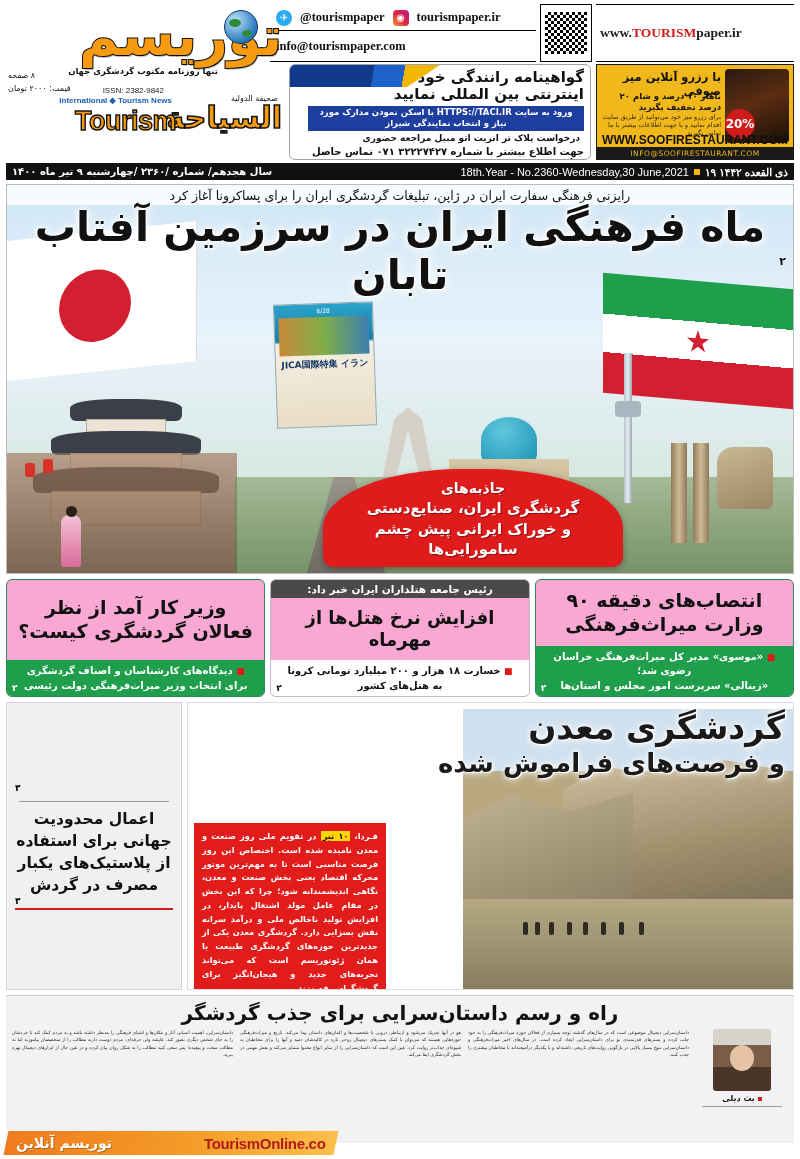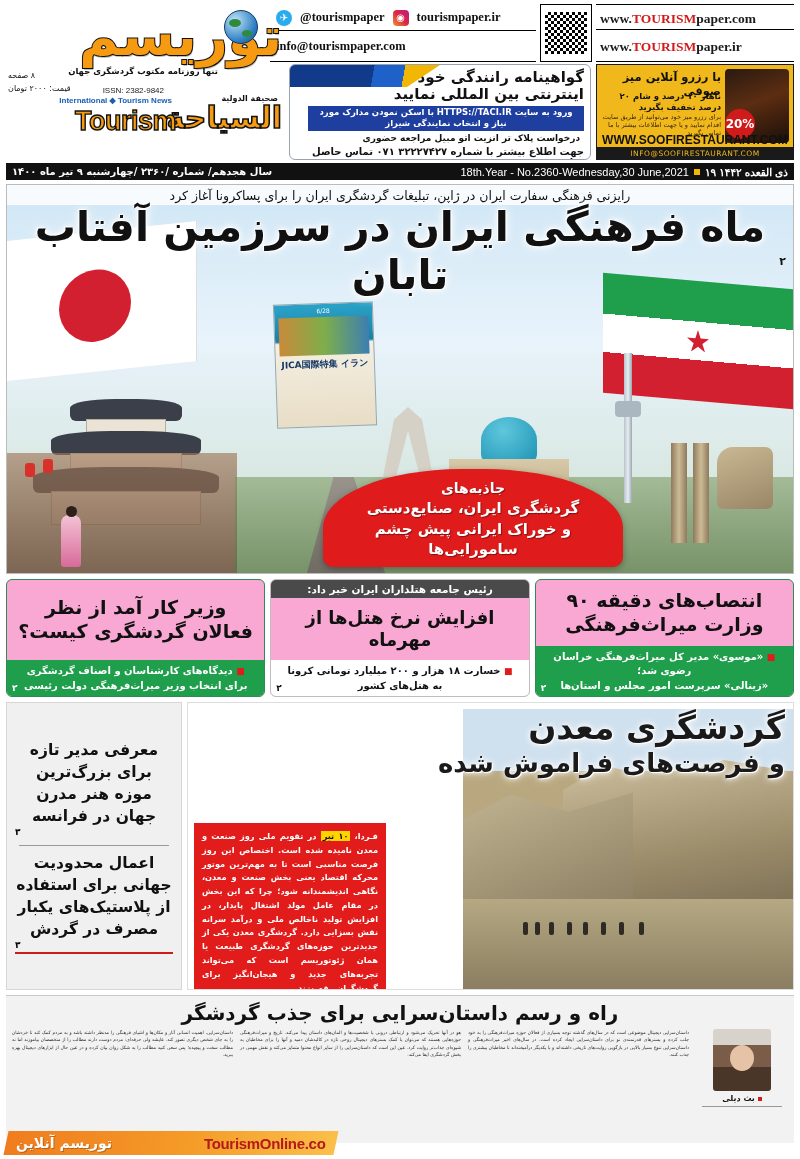--- a/index.html
+++ b/index.html
@@ -193,21 +193,21 @@
     position: absolute; left: 2px; top: 62px; text-align: left;
     font-size: 8px; color: #111; line-height: 1.6;
   }
   .logo-ar {
     position: absolute; right: 2px; top: 92px;
     font-size: 30px; font-weight: bold; color: #f59a11;
     -webkit-text-stroke: 1.6px #111; letter-spacing: -1px;
   }
   .logo-ar-sub {
     position: absolute; right: 6px; top: 86px;
-    font-size: 8px; font-weight: bold; color: #111;
+    font-size: 8px; font-weight: normal; color: #111;
   }
   .logo-en {
     position: absolute; right: 108px; top: 98px;
     font-family: "Liberation Sans", sans-serif;
     font-size: 27px; font-weight: bold; color: #f59a11;
     -webkit-text-stroke: 1.4px #111; direction: ltr; letter-spacing: -.5px;
   }
   .logo-en-sub {
     position: absolute; right: 112px; top: 88px;
     font-family: "Liberation Sans", sans-serif;
@@ -558,23 +558,20 @@
   }
 </style>
 </head>
 <body>
 
 <div class="page">
 
   <div class="top-strip">
 
     <div class="web-block">
-      <div class="web-line">
-        <span>www.</span><span class="red">TOURISM</span><span>paper.com</span>
-      </div>
       <div class="web-line">
         <span>www.</span><span class="red">TOURISM</span><span>paper.ir</span>
       </div>
     </div>
 
     <div class="qr-box">
       <div class="qr-grid"></div>
     </div>
 
     <div class="social-block">
@@ -756,21 +753,20 @@
       <div class="mine-red">
         <span>فـردا،</span>
         <span class="hl">۱۰ تیر</span>
         <span>در تقویم ملی روز صنعت و معدن نامیده شده است. اختصاص این روز فرصت مناسبی است تا به مهم‌ترین موتور محرکه اقتصاد یعنی بخش صنعت و معدن، نگاهی اندیشمندانه شود؛ چرا که این بخش در مقام عامل مولد اشتغال پایدار، در افزایش تولید ناخالص ملی و درآمد سرانه نقش بسزایی دارد. گردشگری معدن یکی از جدیدترین حوزه‌های گردشگری طبیعت یا همان ژئوتوریسم است که می‌تواند تجربه‌های جدید و هیجان‌انگیز برای گردشگران رقم بزند</span>
         <span class="pg">۵</span>
       </div>
     </div>
 
     <div class="side-col">
       <div class="side-box">
-        <div class="side-item">معرفی مدیر تازه برای بزرگ‌ترین موزه هنر مدرن جهان در فرانسه</div>
         <div class="side-pg">۳</div>
         <div class="side-divider"></div>
         <div class="side-item">اعمال محدودیت جهانی برای استفاده از پلاستیک‌های یکبار مصرف در گردش</div>
         <div class="side-pg">۳</div>
         <div class="side-red-rule"></div>
       </div>
     </div>
   </div>
 
   <div class="bottom">

